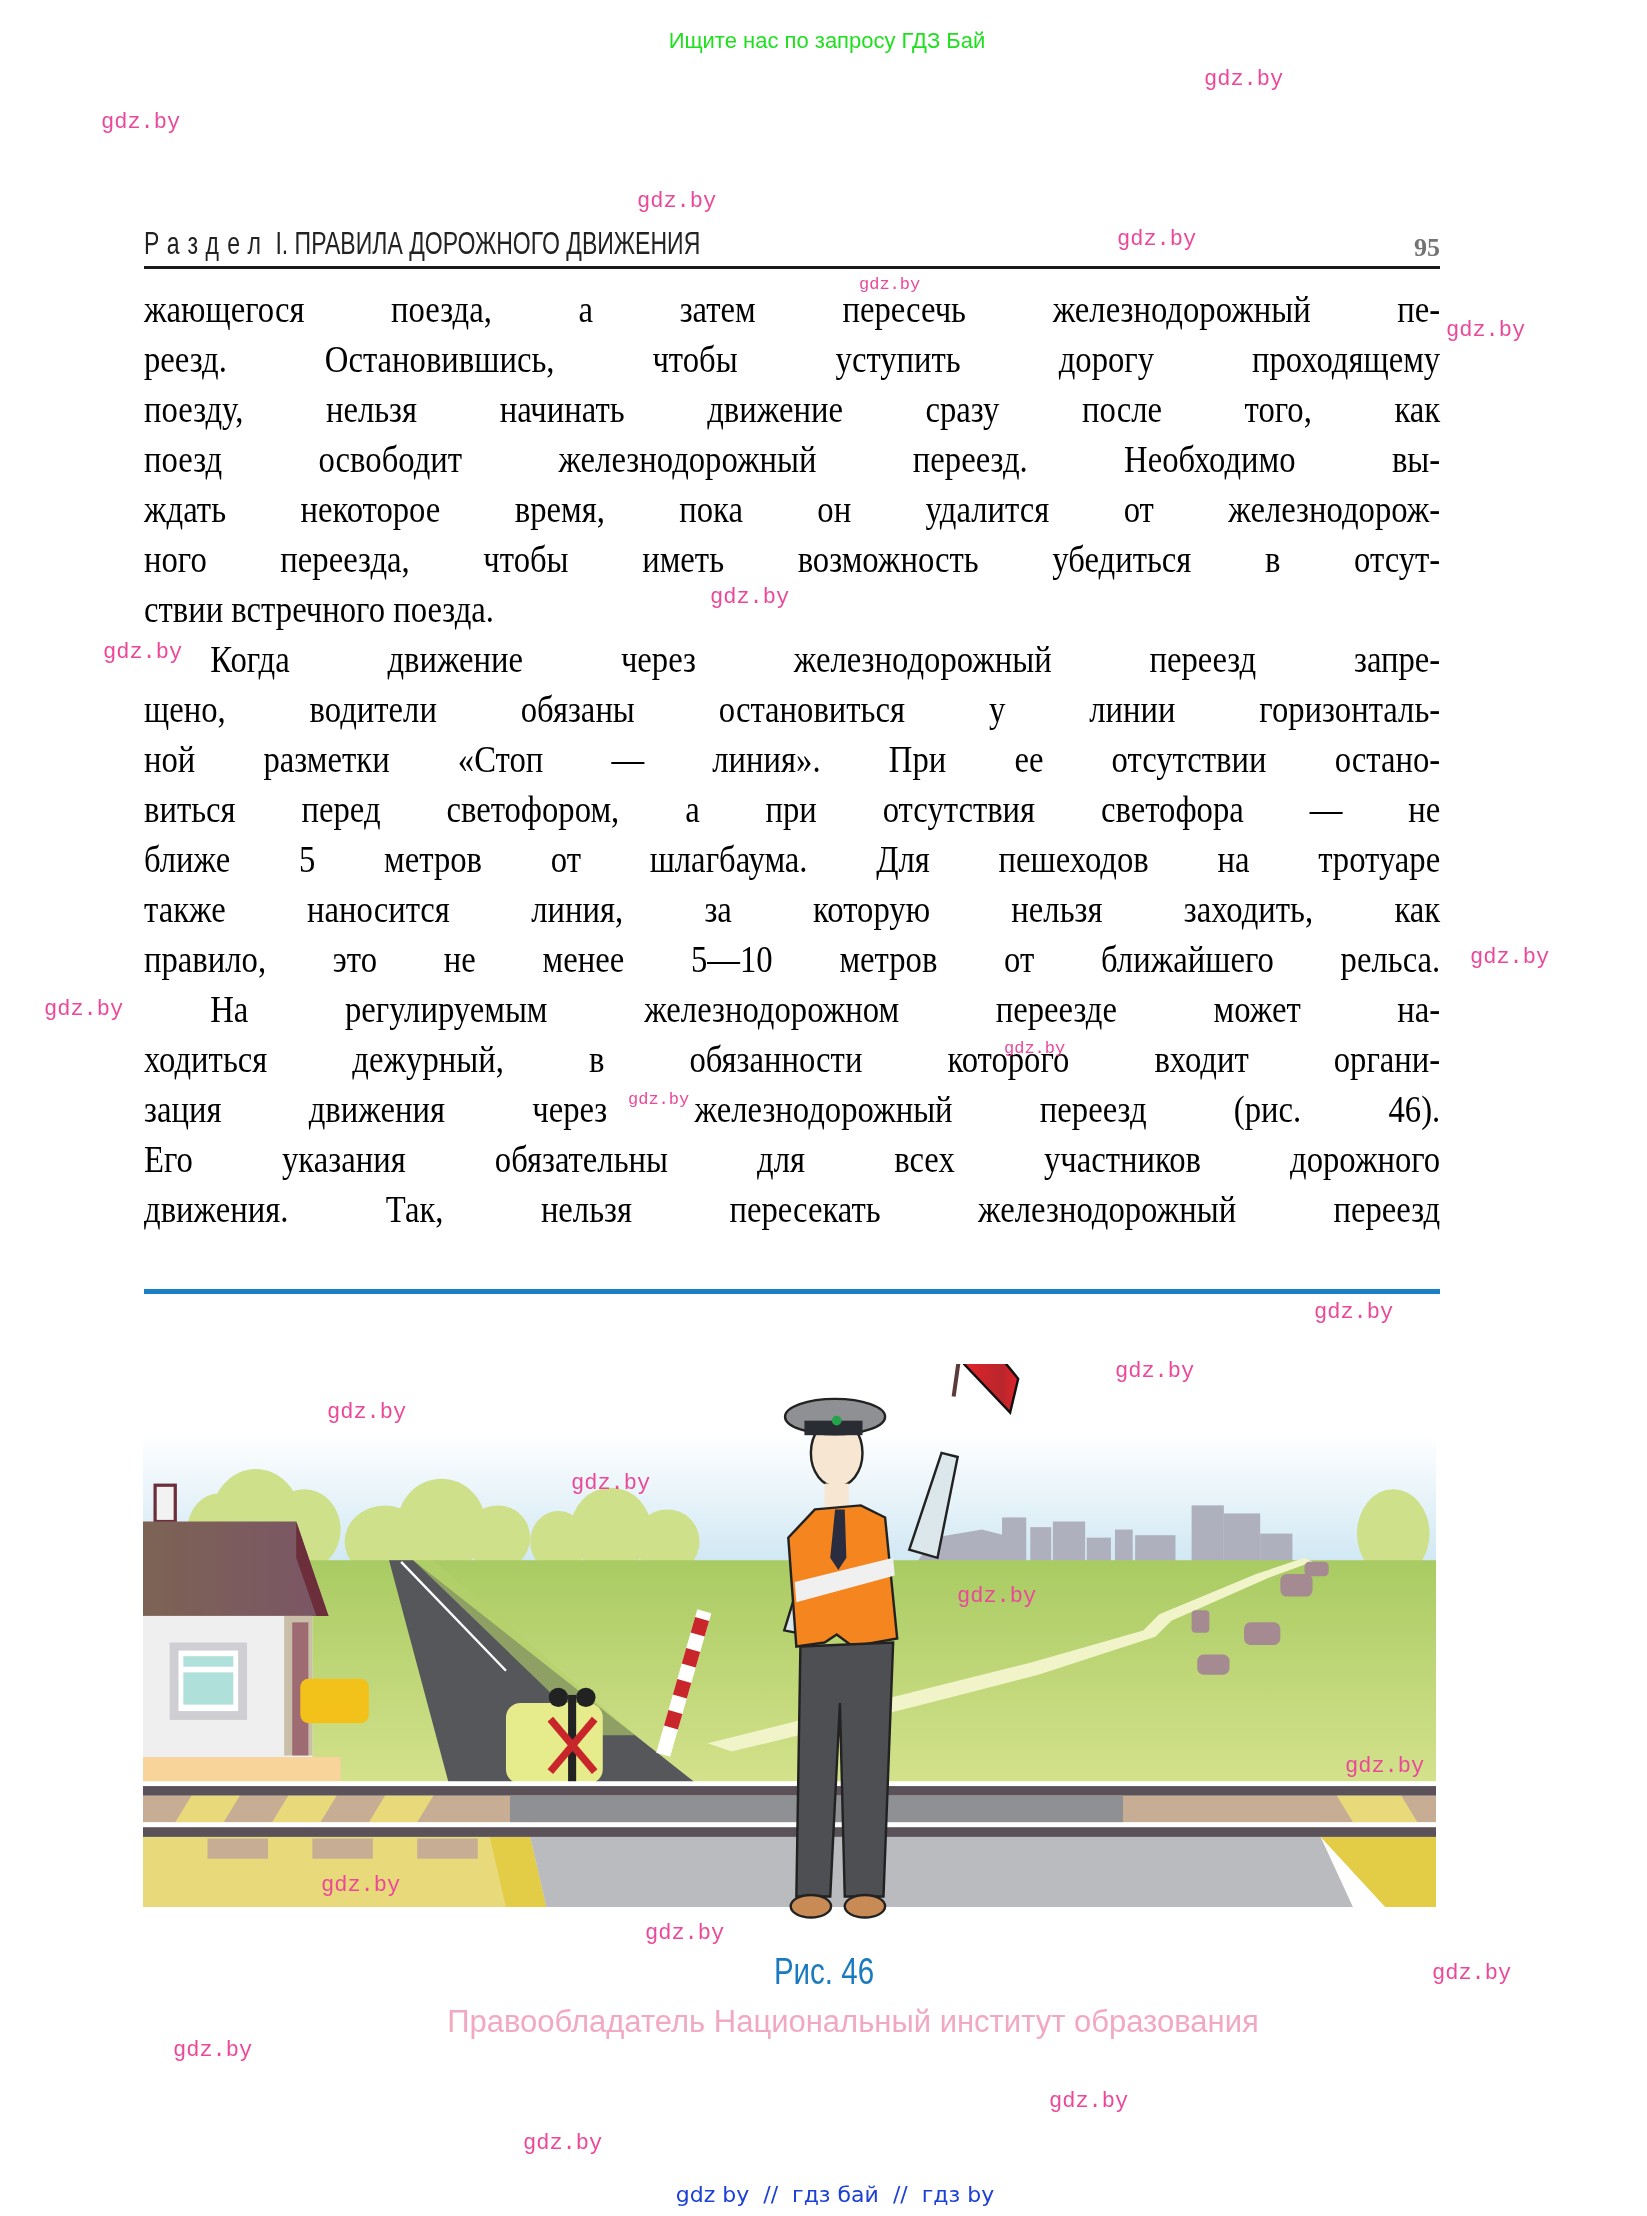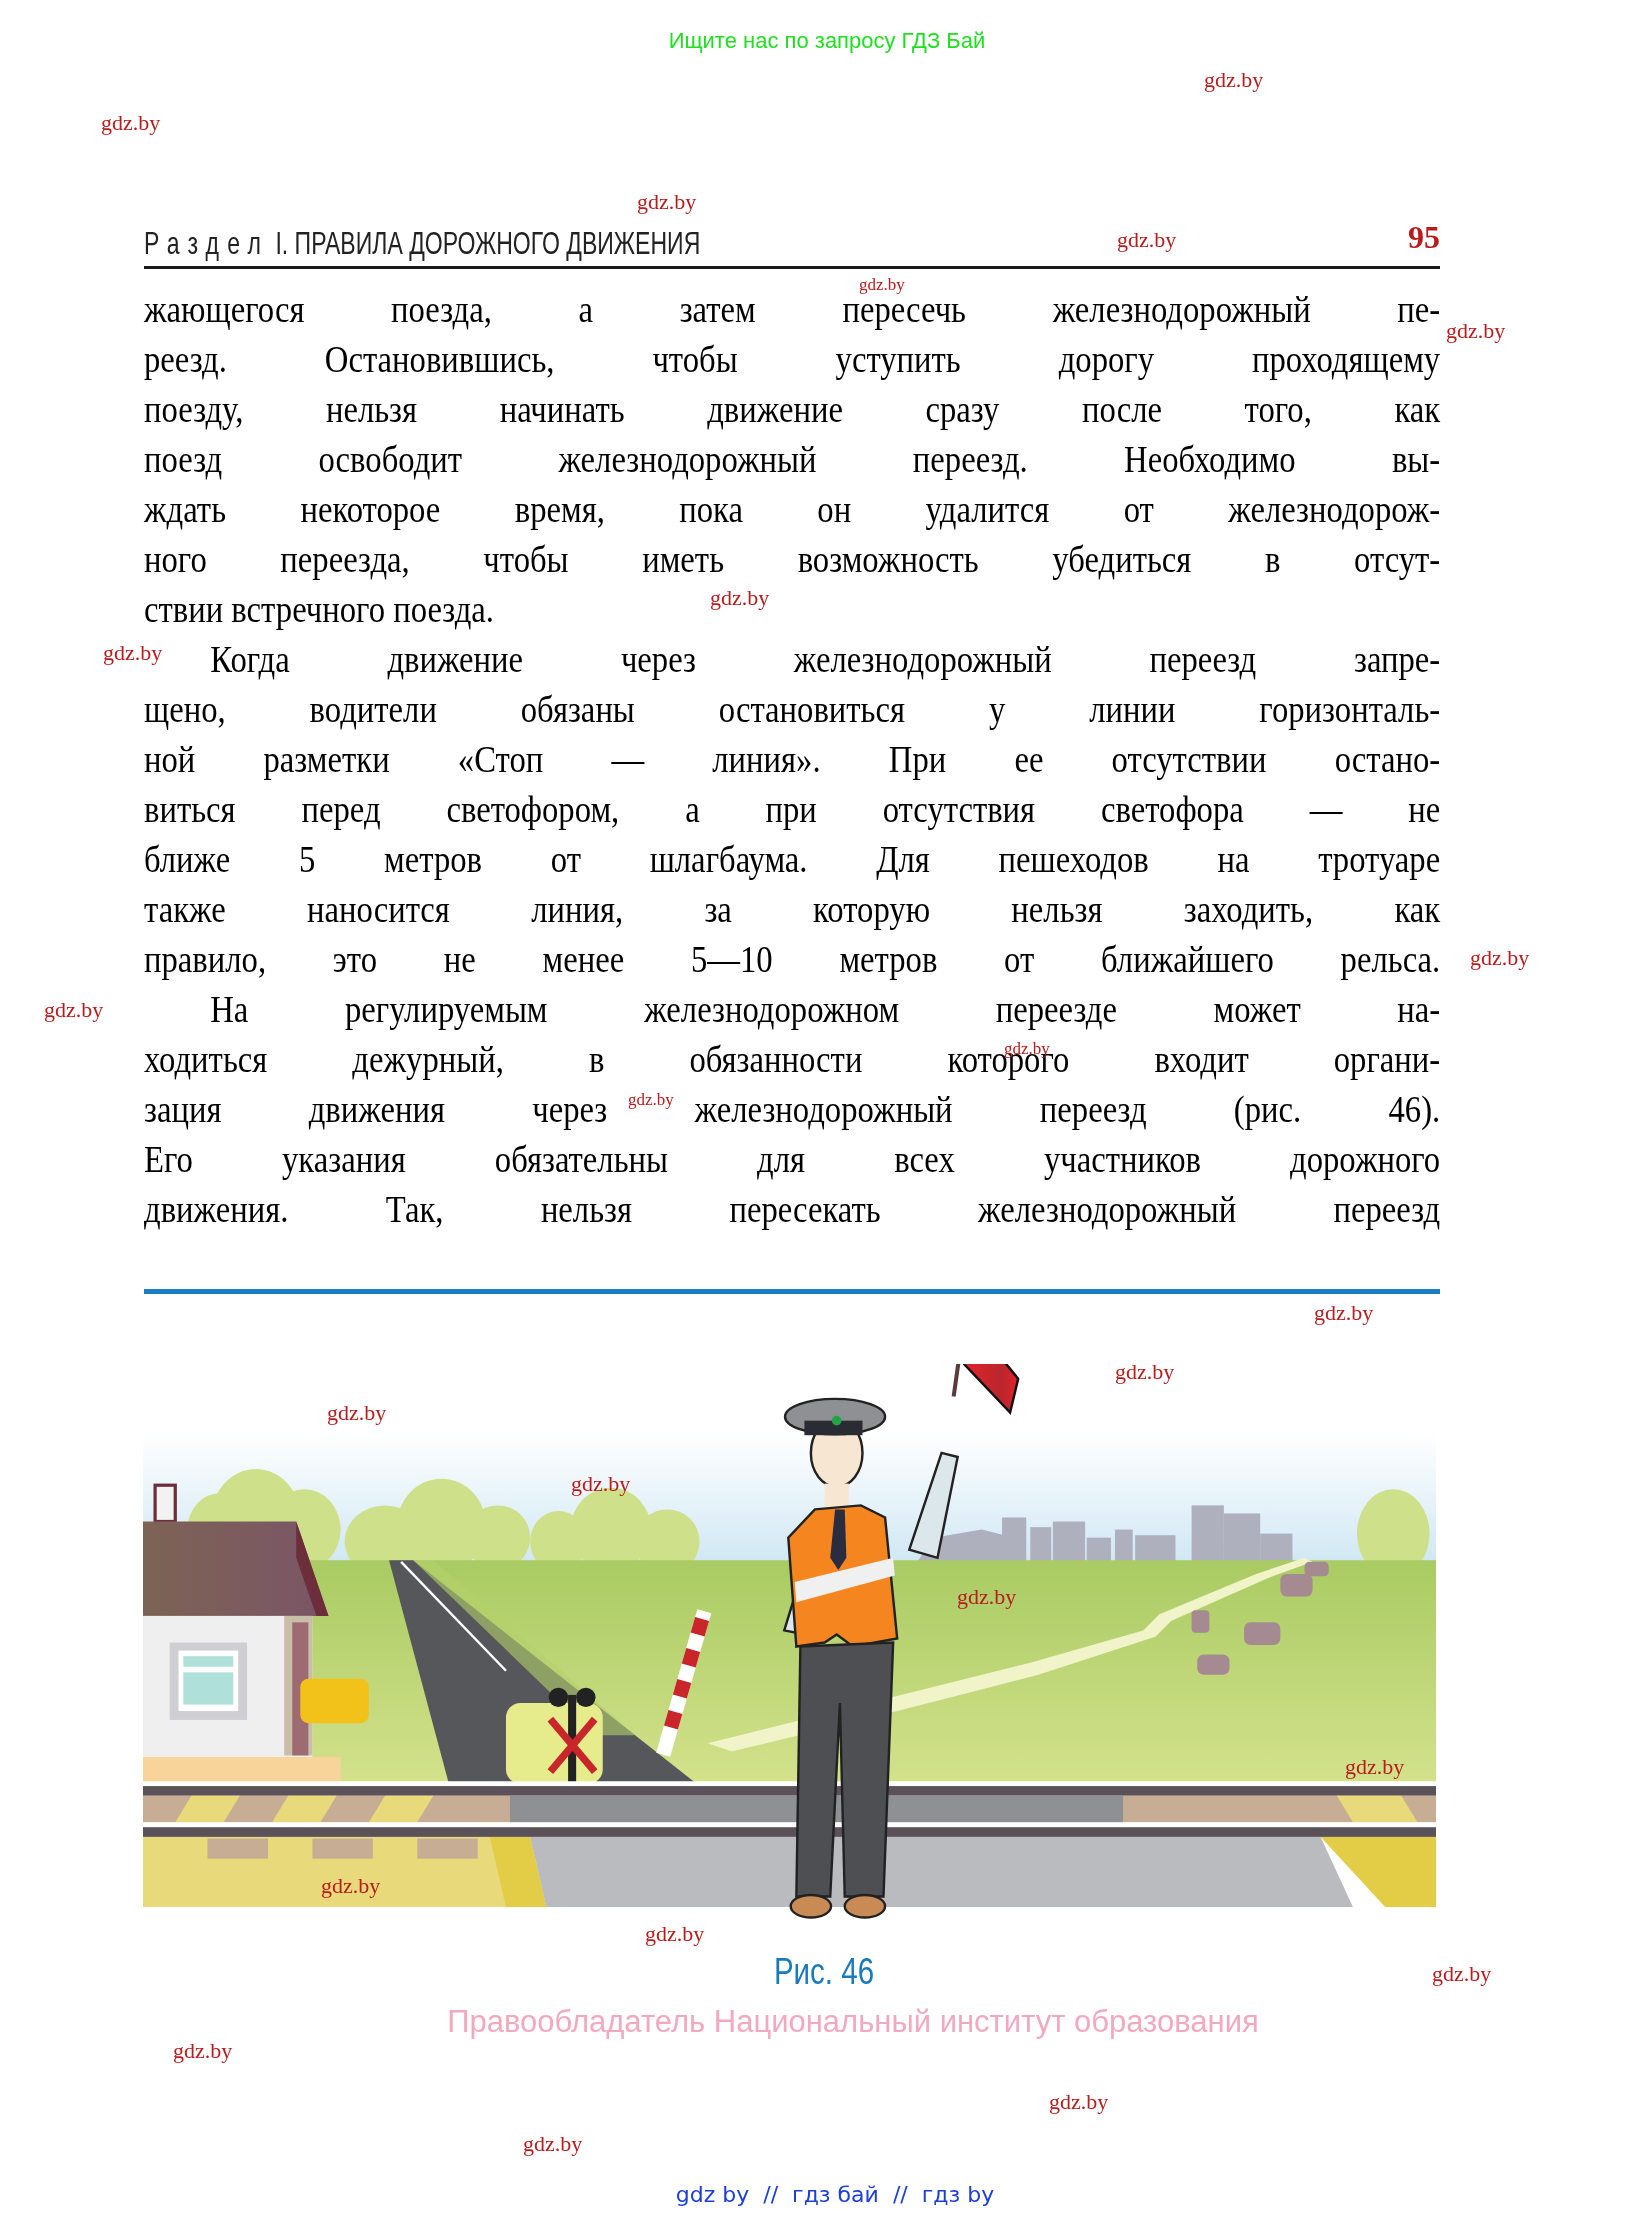--- a/index.html
+++ b/index.html
@@ -1,26 +1,26 @@
 <!DOCTYPE html>
 <html style="font-size:13px"><head>
 <meta charset="utf-8">
 <style>
   html, body { margin:0; padding:0; background:#ffffff; }
   body { width:1648px; height:2216px; position:relative; overflow:hidden; }
   .abs { position:absolute; }
   .banner { left:3px; width:1648px; top:3.2px; text-align:center; color:#1fe01f;
     font-family:"Liberation Sans", sans-serif; font-size:22px; line-height:27.4px;margin-top:24px; }
-  .wm { position:absolute; font-family:Liberation Serif, serif; font-size:22px; color:#b91c1c; line-height:24px; white-space:nowrap; }
+  .wm { position:absolute; font-family:Liberation Mono, monospace; font-size:22px; color:#ec4899; line-height:24px; white-space:nowrap; }
   .wm.sm { font-size:17px; }
   .running-head { left:144px; top:218px; width:1296px; height:48px; border-bottom:3.2px solid #1a1a1a; }
   .rh-title { position:absolute; left:0; top:6.5px; font-family:"Liberation Sans", sans-serif; font-size:32px; color:#222;
     transform:scaleX(0.72); transform-origin:left top; white-space:nowrap; }
   .rh-title .spaced { letter-spacing:11.3px; }
-  .rh-page { position:absolute; right:0; top:1px; font-family:"Liberation Serif", serif; font-weight:bold; font-size:32px; color:#b91c1c; }
+  .rh-page { position:absolute; right:0; top:15px; font-family:"Liberation Serif", serif; font-weight:bold; font-size:26px; color:#737373; }
   .body-text { left:144px; top:284px; width:1296px; font-family:"Liberation Serif", serif; font-size:38px; line-height:50px; color:#000000; }
   .line { display:block; white-space:nowrap; text-align:justify; text-align-last:justify; height:50px; transform:scaleX(0.86); transform-origin:left; width:116.3%; }
   .line.last { text-align-last:left; }
   .line.indent { padding-left:77px; box-sizing:border-box; }
   .rule-blue { left:144px; top:1289px; width:1296px; height:4.8px; background:#1a80c4; }
   .figure { left:143px; top:1364px; width:1293px; height:557px; }
   .caption { left:0; width:1648px; top:1951px; text-align:center; color:#1a7ac0; font-family:"Liberation Sans", sans-serif; font-size:36px; transform:scaleX(0.82); }
   .copyright { left:0; width:1648px; top:2004px; text-align:center; color:#f2a9c0; font-family:"Liberation Sans", sans-serif; font-size:31px;padding-left:29px; }
   .footer { left:0; width:1648px; top:2182px; text-align:center; color:#1c3fd6; font-family:"DejaVu Sans", sans-serif; font-size:22px; white-space:pre;margin-left:11px; }
 </style>

